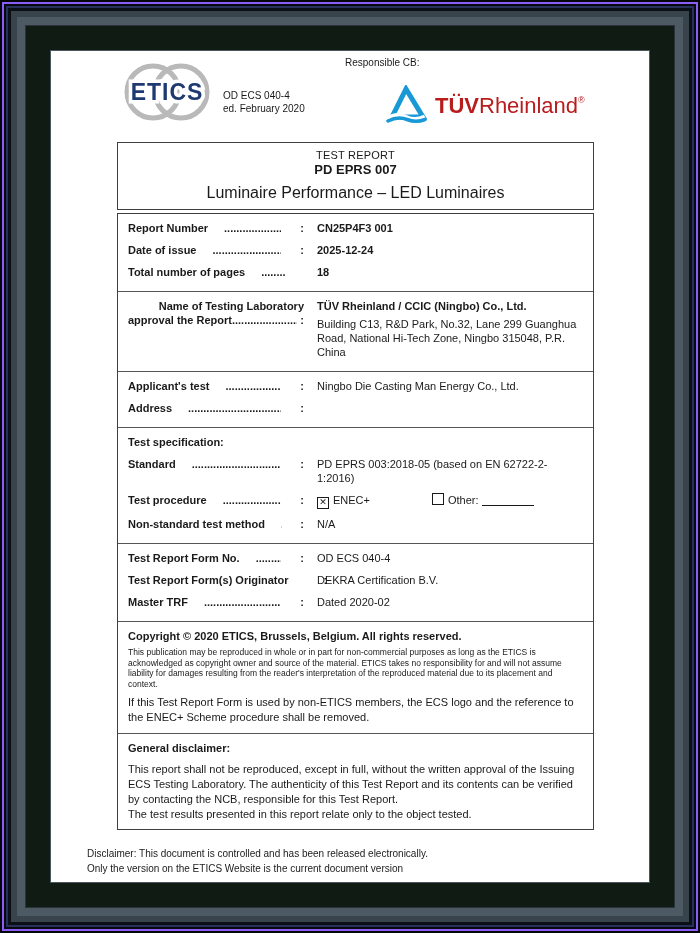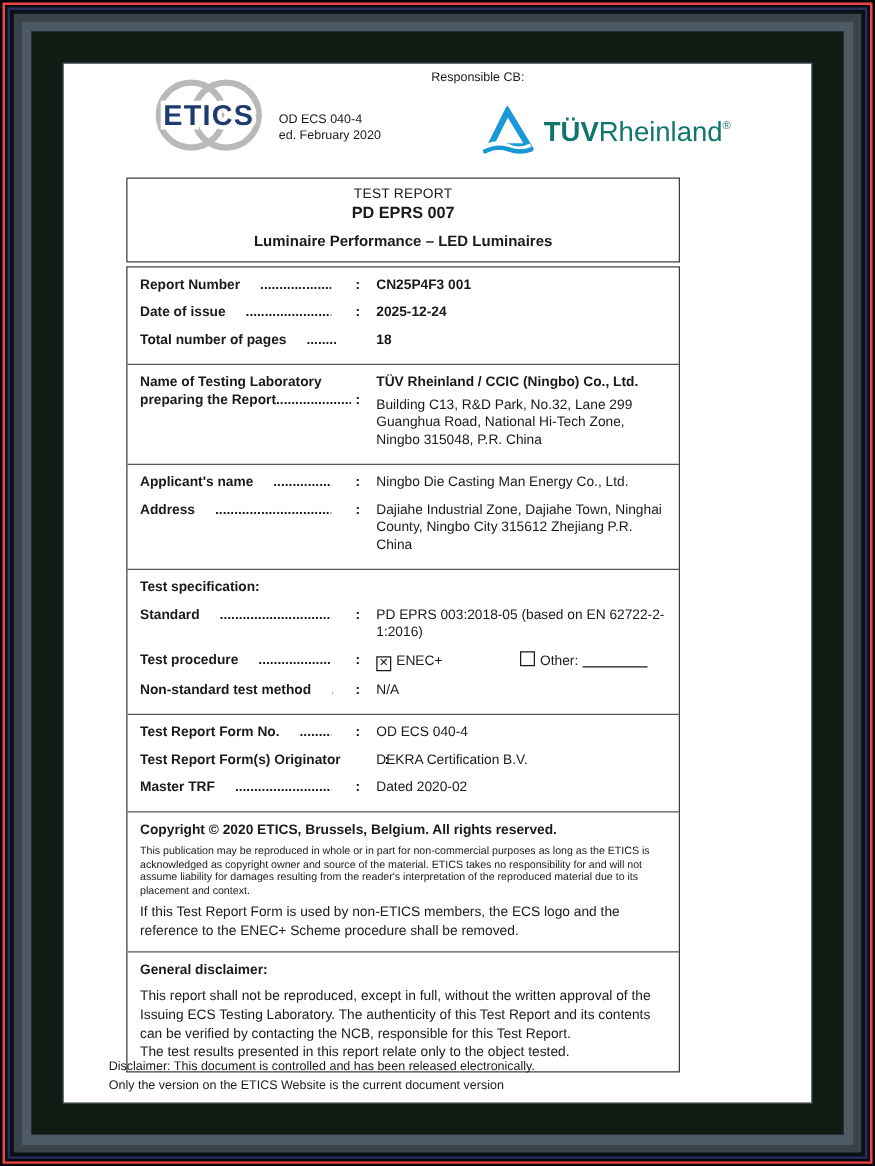--- a/index.html
+++ b/index.html
@@ -1,61 +1,61 @@
 <!DOCTYPE html>
 <html><head>
 <meta charset="utf-8">
 <style>
   html,body { margin:0; padding:0; }
   body { width:700px; height:933px; background:#04060a; font-family:"Liberation Sans","DejaVu Sans",sans-serif; }
 
   
   .stage { width:700px; height:933px; box-sizing:border-box; padding:2px; background:#04060a; overflow:hidden; }
   .stage div.fr { height:100%; box-sizing:border-box; }
-  .f1 { border:2px solid #ef4444; }
+  .f1 { border:2px solid #8b5cf6; }
   .f2 { border:2px solid #060a10; }
   .f3 { border:2px solid #26305a; }
   .f4 { border:3px solid #0b0f16; }
   .f5 { border:6px solid #39434c; }
   .f6 { border:8px solid #4e5a63; }
   .f7 { border:1px solid #2a333c; }
   .f8 { border:24px solid #101b14; }
   .f9 { border:1px solid #4a575f; height:100%; box-sizing:border-box; }
 
   
   .paper { position:relative; width:100%; height:100%; background:#ffffff; color:#1a1a1a; }
 
   .responsible { position:absolute; left:294px; top:6px; font-size:10px; }
   .etics-logo { position:absolute; left:66px; top:10px; }
   .docref { position:absolute; left:172px; top:38px; font-size:10px; line-height:13px; }
   .tuv-logo { position:absolute; left:334px; top:34px; display:flex; align-items:center; }
-  .tuv-word { font-size:22px; color:#0f766e; letter-spacing:0; margin-left:8px; white-space:nowrap; }
+  .tuv-word { font-size:22px; color:#b91c1c; letter-spacing:0; margin-left:8px; white-space:nowrap; }
   .tuv-word b { font-weight:bold; }
   .tuv-word sup { font-size:9px; vertical-align:10px; }
 
   
-  .doc { position:absolute; left:50px; top:91px; width:443px; font-size:11px; line-height:14px; }
+  .doc { position:absolute; left:66px; top:91px; width:477px; font-size:11px; line-height:14px; }
   .titlebox { border:1px solid #3f3f3f; text-align:center; padding:5px 8px 9px; }
   .t1 { font-size:11px; letter-spacing:.2px; }
   .t2 { font-size:13px; font-weight:bold; margin-top:1px; }
-  .t3 { font-size:12px; font-weight:bold; margin-top:9px; }
+  .t3 { font-size:16px; font-weight:normal; margin-top:9px; }
   .gap { height:3px; }
   .mainbox { border:1px solid #3f3f3f; }
   .sec { padding:7px 10px 4px; }
   .sec + .sec { border-top:1px solid #565656; }
 
   .row { display:flex; margin-bottom:8px; }
   .lab { width:176px; flex:0 0 176px; display:flex; font-weight:bold;gap:16px; }
   .lt { white-space:nowrap; }
   .dots { flex:1; overflow:hidden; white-space:nowrap; font-weight:bold; }
   .colon { padding-left:3px; font-weight:bold; }
   .val { flex:1; padding-left:13px; }
   .val.bold { font-weight:bold; }
 
-  .lab2 { width:176px; flex:0 0 176px; font-weight:bold; }
+  .lab2 { width:176px; flex:0 0 176px; font-weight:bold;text-align:right; }
   .lab2 .l2flex { display:flex; }
   .labname { font-weight:bold; margin-bottom:4px; }
 
   .spec-head { font-weight:bold; margin-bottom:8px; }
 
   .cb { display:inline-block; width:10px; height:10px; border:1px solid #1a1a1a; text-align:center; line-height:9px; font-size:9px; vertical-align:-1px; margin-right:4px; }
   .other-group { margin-left:62px; }
   .blank { display:inline-block; width:52px; border-bottom:1px solid #1a1a1a; height:11px; vertical-align:-2px; margin-left:3px; }
 
   .copy-head { font-weight:bold; margin-bottom:4px; }
@@ -143,48 +143,47 @@
                                 </span>
             <span class="val bold">18</span>
           </div>
         </div>
 
         <div class="sec">
           <div class="row">
             <span class="lab2">
               <div>Name of Testing Laboratory</div>
               <div class="l2flex">
-                                    <span class="lt">preparing the Report</span>
+                                    <span class="lt">approval the Report</span>
                                     <span class="dots">......................................................................................................</span>
                                     <span class="colon">:</span>
                                   </div>
             </span>
             <span class="val">
               <div class="labname">TÜV Rheinland / CCIC (Ningbo) Co., Ltd.</div>
               <div>Building C13, R&amp;D Park, No.32, Lane 299 Guanghua Road, National Hi-Tech Zone, Ningbo 315048, P.R. China</div>
             </span>
           </div>
         </div>
 
         <div class="sec">
           <div class="row">
             <span class="lab">
-                                  <span class="lt">Applicant's name</span>
+                                  <span class="lt">Applicant's test</span>
                                   <span class="dots">......................................................................................................</span>
                                   <span class="colon">:</span>
                                 </span>
             <span class="val">Ningbo Die Casting Man Energy Co., Ltd.</span>
           </div>
           <div class="row">
             <span class="lab">
                                   <span class="lt">Address</span>
                                   <span class="dots">......................................................................................................</span>
                                   <span class="colon">:</span>
                                 </span>
-            <span class="val">Dajiahe Industrial Zone, Dajiahe Town, Ninghai County, Ningbo City 315612 Zhejiang P.R. China</span>
           </div>
         </div>
 
         <div class="sec">
           <div class="spec-head">Test specification:</div>
           <div class="row">
             <span class="lab">
                                   <span class="lt">Standard</span>
                                   <span class="dots">......................................................................................................</span>
                                   <span class="colon">:</span>

